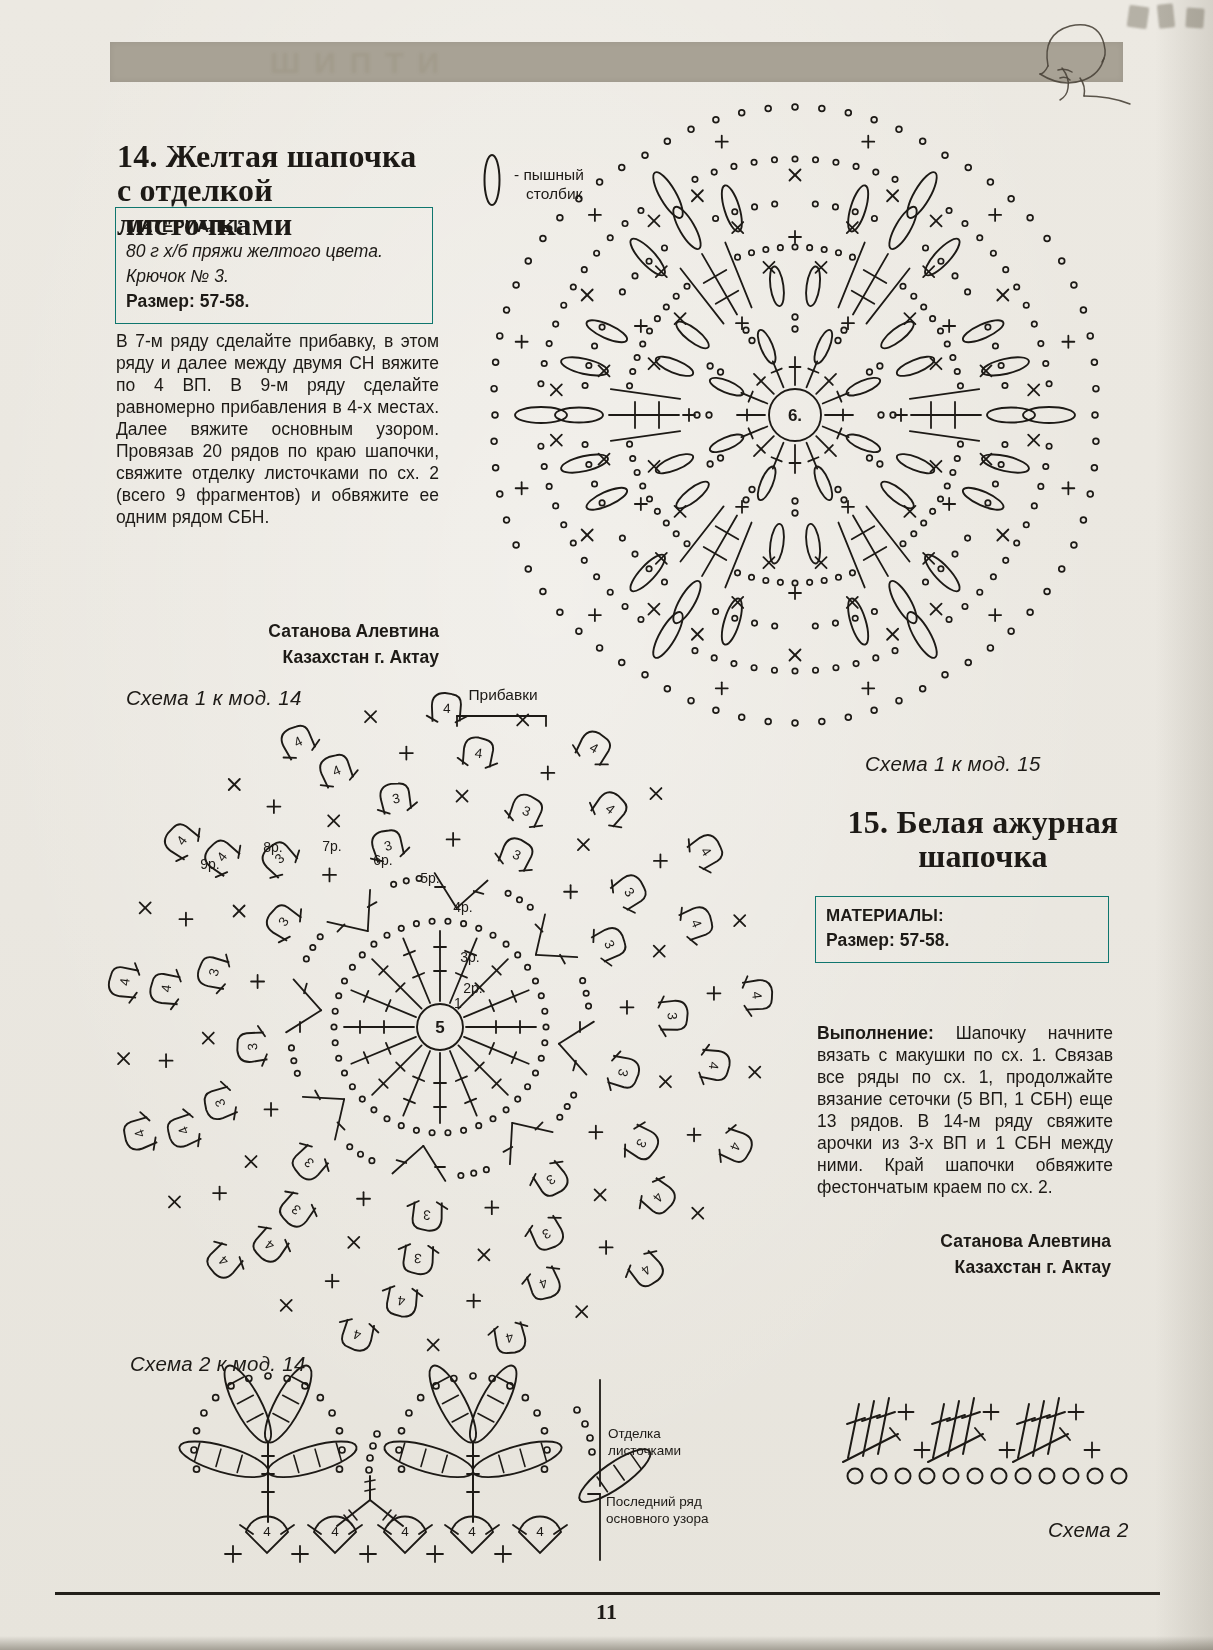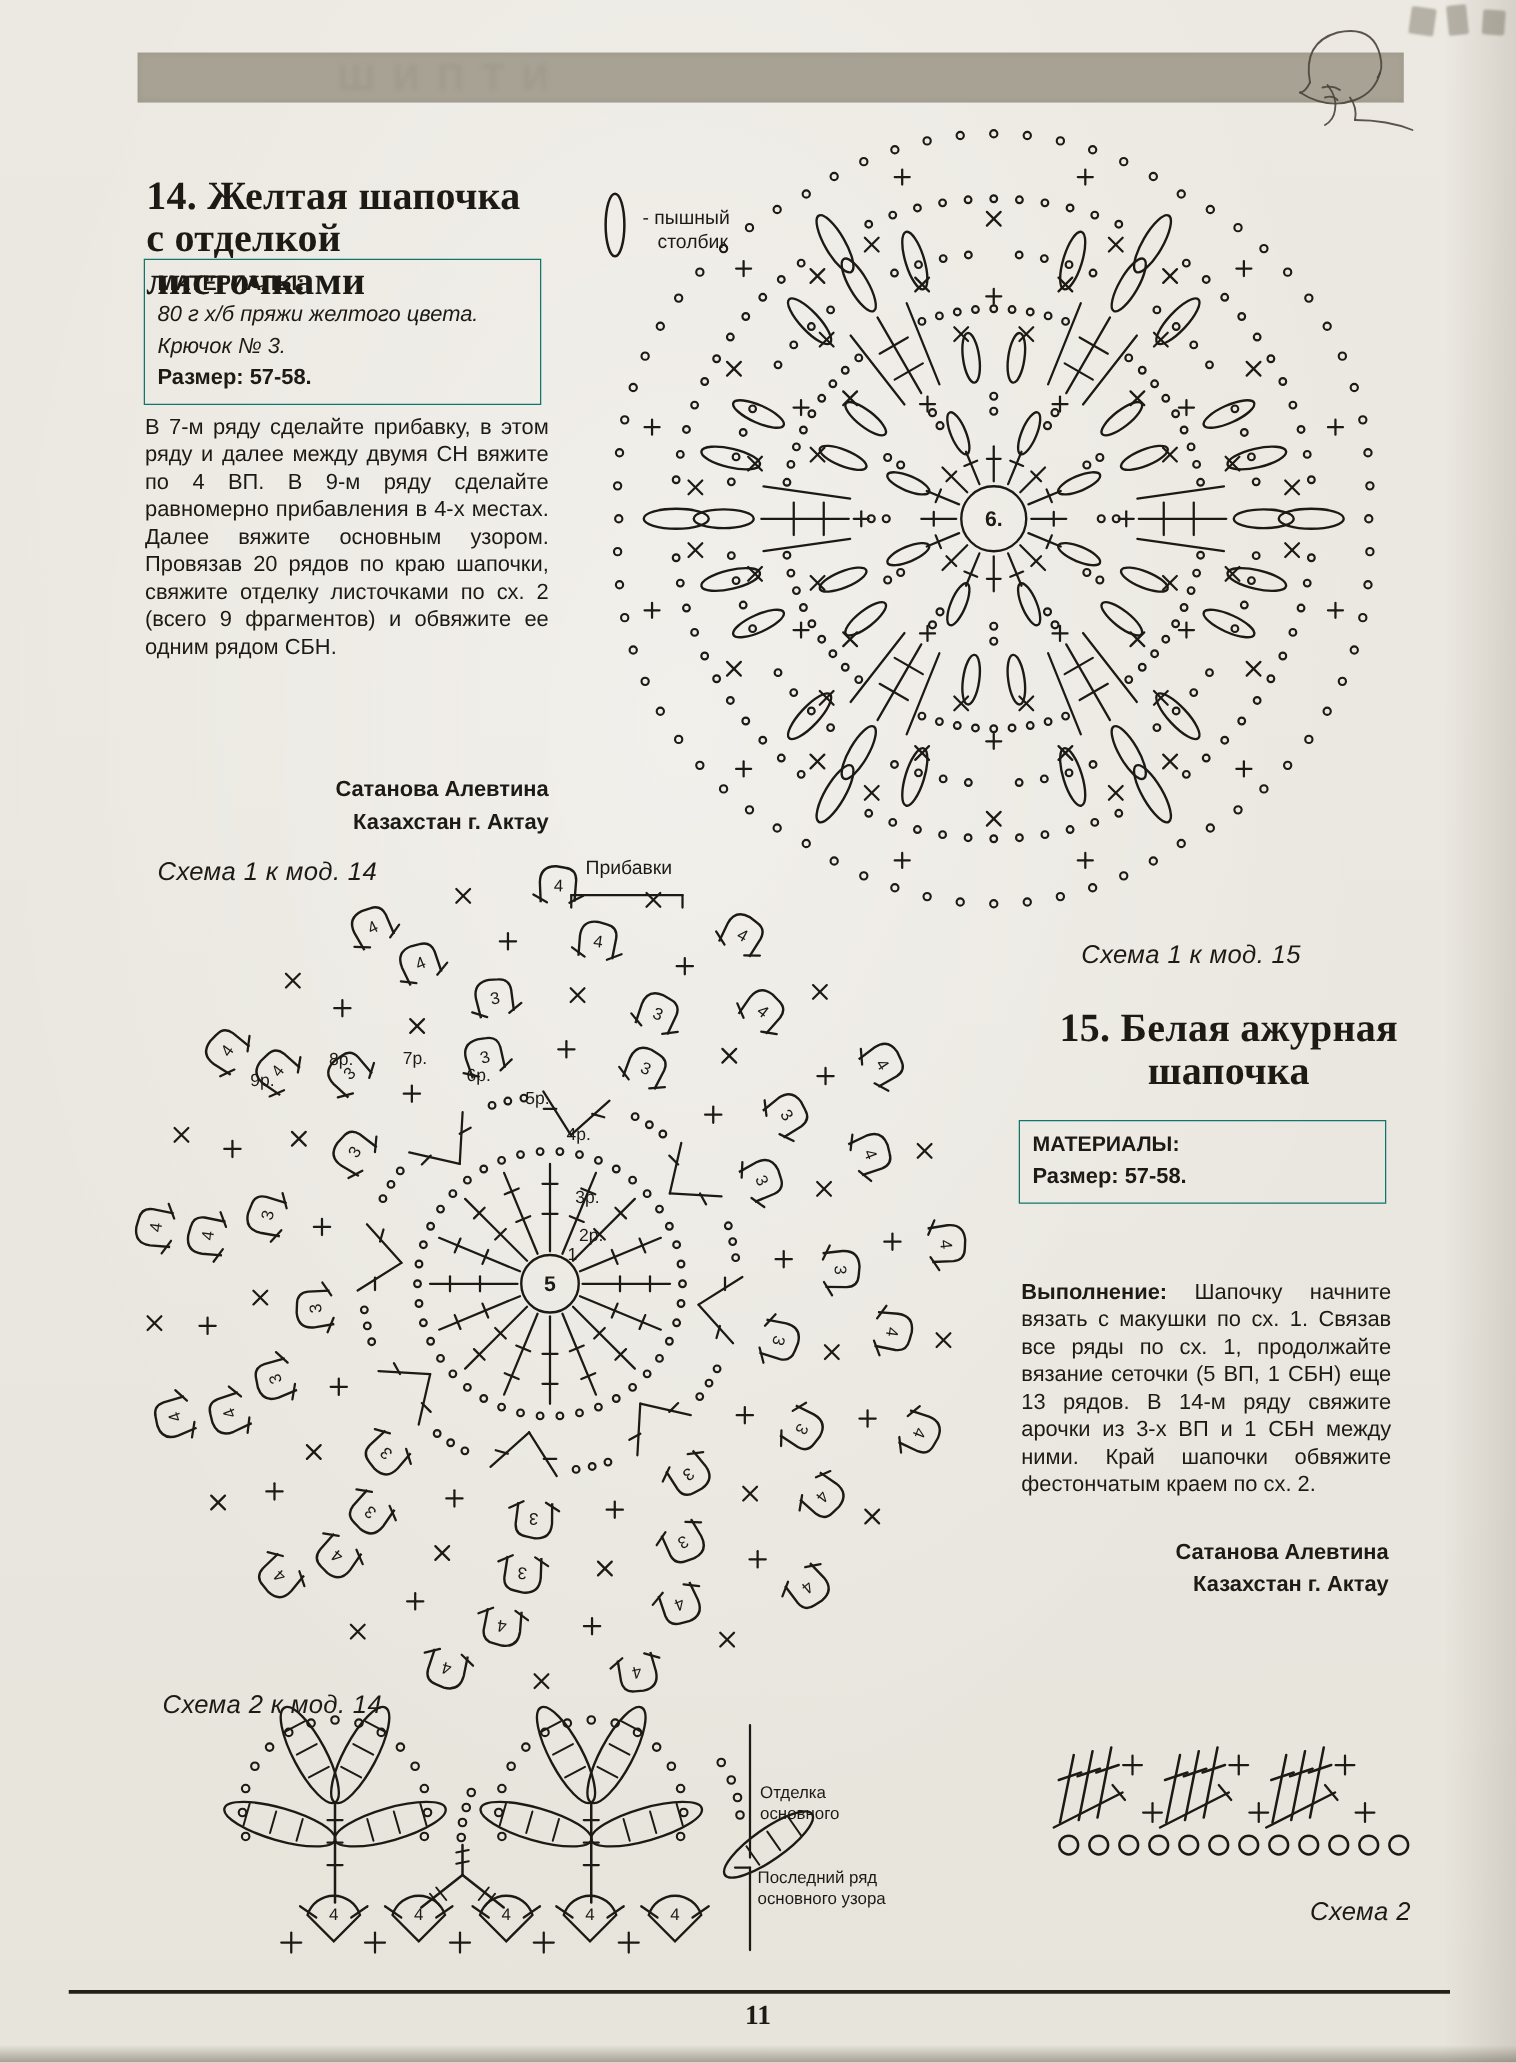--- a/index.html
+++ b/index.html
@@ -1316,21 +1316,21 @@
     <line x1="243" y1="174" x2="243" y2="190" stroke="#1d1a16" stroke-width="1.8" stroke-linecap="round"></line>
     <line x1="302" y1="182" x2="318" y2="182" stroke="#1d1a16" stroke-width="1.8" stroke-linecap="round"></line>
     <line x1="310" y1="174" x2="310" y2="190" stroke="#1d1a16" stroke-width="1.8" stroke-linecap="round"></line>
     <line x1="370" y1="182" x2="386" y2="182" stroke="#1d1a16" stroke-width="1.8" stroke-linecap="round"></line>
     <line x1="378" y1="174" x2="378" y2="190" stroke="#1d1a16" stroke-width="1.8" stroke-linecap="round"></line>
     <line x1="475" y1="8" x2="475" y2="114" stroke="#1d1a16" stroke-width="1.8" stroke-linecap="round"></line>
     <line x1="463" y1="122" x2="475" y2="122" stroke="#1d1a16" stroke-width="1.8" stroke-linecap="round"></line>
     <line x1="475" y1="122" x2="475" y2="188" stroke="#1d1a16" stroke-width="1.8" stroke-linecap="round"></line>
   </svg>
 <div class="diaglbl" id="trimlbl" style="white-space: pre-line;">Отделка
-основного</div>
+листочками</div>
 <div class="diaglbl" id="lastrowlbl" style="white-space: pre-line;">Последний ряд
 основного узора</div>
 
 <svg id="dgD" style="left:795px;top:1380px;" width="345" height="115">
     <circle cx="60" cy="96" r="7.5" fill="none" stroke="#1d1a16" stroke-width="2"></circle>
     <circle cx="84" cy="96" r="7.5" fill="none" stroke="#1d1a16" stroke-width="2"></circle>
     <circle cx="108" cy="96" r="7.5" fill="none" stroke="#1d1a16" stroke-width="2"></circle>
     <circle cx="132" cy="96" r="7.5" fill="none" stroke="#1d1a16" stroke-width="2"></circle>
     <circle cx="156" cy="96" r="7.5" fill="none" stroke="#1d1a16" stroke-width="2"></circle>
     <circle cx="180" cy="96" r="7.5" fill="none" stroke="#1d1a16" stroke-width="2"></circle>

